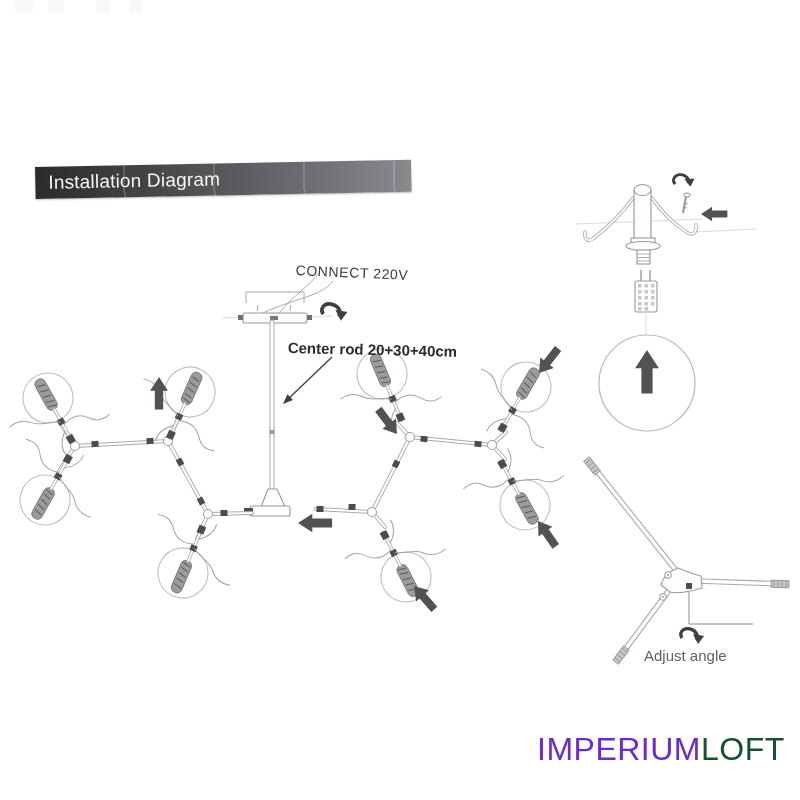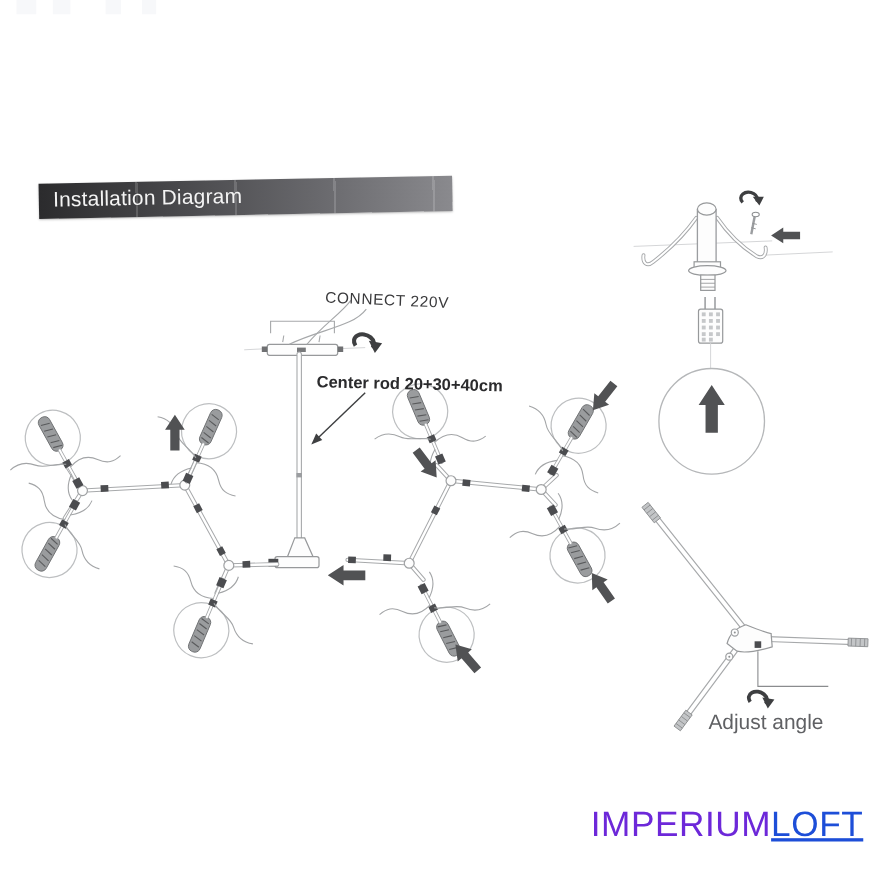--- a/index.html
+++ b/index.html
@@ -10,24 +10,24 @@
       background:
         repeating-linear-gradient(90deg, rgba(255,255,255,0) 0 88px, rgba(255,255,255,.16) 88px 90px),
         linear-gradient(92deg,#2b2b2d 0%,#454548 30%,#6b6b6f 70%,#8a8a8e 100%);
       transform:rotate(-1.1deg);transform-origin:left top;
       box-shadow:0 1px 2px rgba(0,0,0,.25);}
   .header-bar span{display:block;padding-left:13px;line-height:31px;font-size:19px;
       color:#f4f4f4;letter-spacing:.2px;}
   .lbl{position:absolute;color:#2e2e30;white-space:nowrap;transform-origin:left top;}
   .lbl.connect{left:296px;top:262px;font-size:14px;letter-spacing:.6px;transform:rotate(2.5deg);color:#3a3a3c;}
   .lbl.rod{left:288px;top:339px;font-size:15px;font-weight:600;transform:rotate(1.3deg);color:#2b2b2d;}
-  .lbl.adjust{left:644px;top:647px;font-size:19px;color:#606164;}
+  .lbl.adjust{left:644px;top:647px;font-size:15px;color:#606164;}
   .logo{position:absolute;left:537px;top:731px;font-size:32px;letter-spacing:.5px;white-space:nowrap;}
   .logo .lg{color:#6d28d9;}
-  .logo .lp{color:#1d4ed8;text-decoration:underline;}
+  .logo .lp{color:#14532d;}
   svg{position:absolute;left:0;top:0;}
   .tube-o{stroke:#a7a9ab;fill:none;stroke-linecap:round;}
   .tube-i{stroke:#ffffff;fill:none;stroke-linecap:round;}
   .thin{stroke:#a6a8aa;stroke-width:1;fill:none;}
   .faint{stroke:#d4d6d8;stroke-width:.9;fill:none;}
   .twig{stroke:#a3a5a7;stroke-width:1;fill:none;}
   .bcirc{fill:none;stroke:#bdbfc1;stroke-width:1.1;}
   .fil{stroke:#595a5c;stroke-width:1;}
   .hub{fill:#fdfdfd;stroke:#9fa1a3;stroke-width:1.1;}
   .conn{fill:#4b4c4f;}

